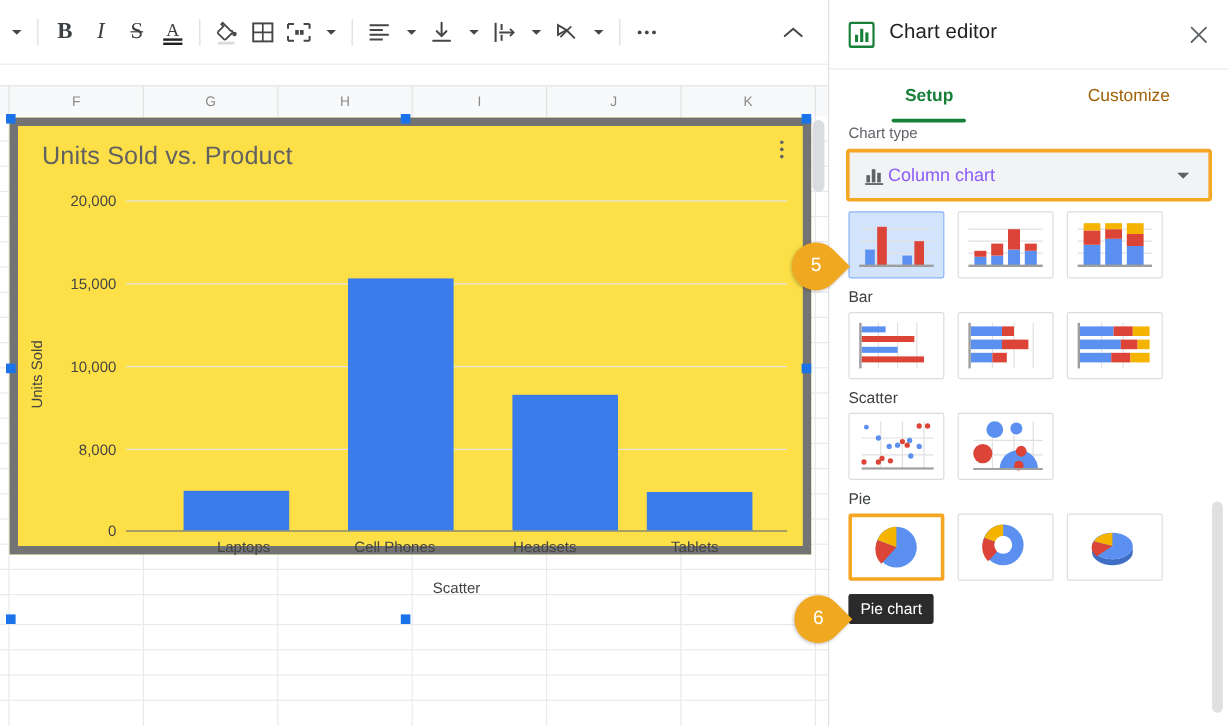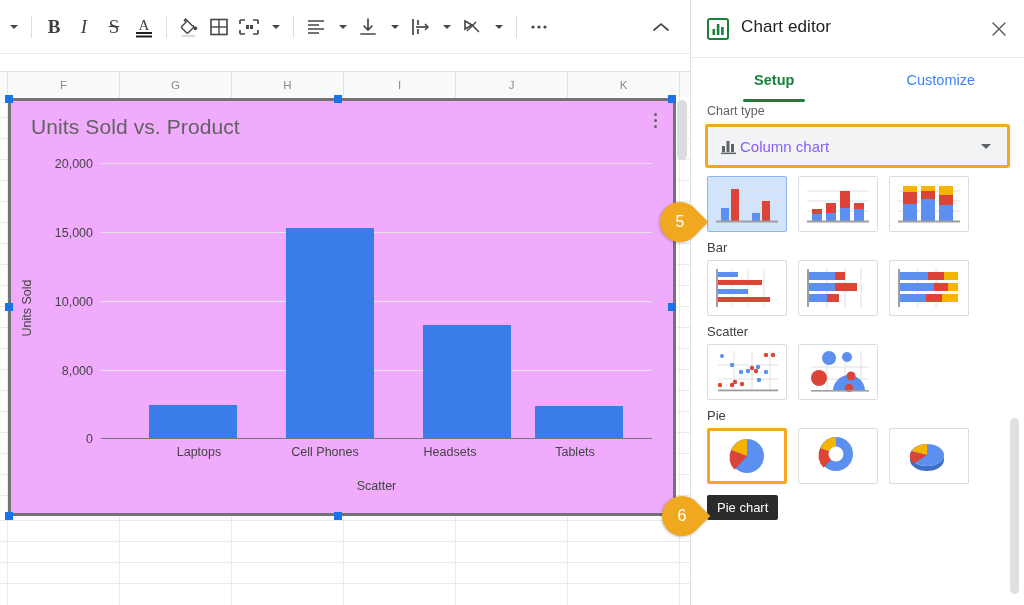--- a/index.html
+++ b/index.html
@@ -37,22 +37,22 @@
           border-top:1px solid #e1e3e1;border-bottom:1px solid #c0c0c0;display:flex;}
   .colhdr .cell{border-right:1px solid #e1e3e1;display:flex;align-items:center;justify-content:center;
                 font-size:11.5px;color:#8b8b8b;height:100%;box-sizing:border-box;}
 
   
   .grid{position:absolute;left:0;top:97px;width:690px;height:508px;background:#fff;}
   .gridline-v{position:absolute;top:0;bottom:0;width:1px;background:#e8eaed;}
   .gridline-h{position:absolute;left:0;right:0;height:1px;background:#e8eaed;}
 
   
-  .chartobj{position:absolute;left:8px;top:98px;width:668px;height:418px;background:#f0abfc;
-            border:3px solid #737373;box-sizing:border-box;}
+  .chartobj{position:absolute;left:8px;top:98px;width:668px;height:364px;background:#fde047;
+            border:7px solid #737373;box-sizing:border-box;}
   .handle{position:absolute;width:8px;height:8px;background:#1a73e8;z-index:7;}
   .chart-menu{position:absolute;right:10px;top:8px;width:16px;height:22px;display:flex;
               flex-direction:column;align-items:center;justify-content:center;gap:3px;cursor:pointer;z-index:6;}
   .chart-menu i{display:block;width:3px;height:3px;border-radius:50%;background:#5f6368;}
 
   .chart-title{position:absolute;left:20px;top:14px;font-size:21px;color:#616161;
                letter-spacing:.1px;white-space:nowrap;}
 
   
   .plot{position:absolute;left:90px;top:62px;width:551px;height:276px;}
@@ -76,21 +76,21 @@
           border-left:1px solid #e0e0e0;box-sizing:border-box;overflow:hidden;}
   .ed-head{position:absolute;left:0;top:0;width:333px;height:57px;}
   .ed-icon{position:absolute;left:16px;top:18px;width:22px;height:22px;}
   .ed-title{position:absolute;left:50px;top:17px;font-size:17px;color:#202124;letter-spacing:.1px;}
   .ed-close{position:absolute;right:12px;top:16px;width:26px;height:26px;display:flex;
             align-items:center;justify-content:center;cursor:pointer;color:#5f6368;font-size:19px;}
   .ed-headline{position:absolute;left:0;top:57px;width:333px;height:1px;background:#e8eaed;}
 
   .tabs{position:absolute;left:0;top:58px;width:333px;height:44px;display:flex;}
   .tab{flex:1;display:flex;align-items:center;justify-content:center;font-size:14.5px;
-       color:#3b82f6;cursor:pointer;position:relative;}
+       color:#a16207;cursor:pointer;position:relative;}
   .tab.active{color:#188038;font-weight:bold;}
   .tab.active::after{content:"";position:absolute;bottom:0;left:50%;transform:translateX(-50%);
                      width:62px;height:3px;background:#188038;border-radius:2px;}
 
   .ed-body{position:absolute;left:0;top:104px;width:333px;height:501px;overflow:hidden;}
   .sec-label{font-size:12.5px;color:#5f6368;margin:0 0 6px 16px;}
   .select-box{position:relative;margin:0 14px 0 14px;height:44px;background:#f1f3f4;
               border:3px solid #f5a623;border-radius:3px;box-sizing:border-box;
               display:flex;align-items:center;cursor:pointer;}
   .sel-icon{margin-left:12px;width:20px;height:18px;flex:none;}

